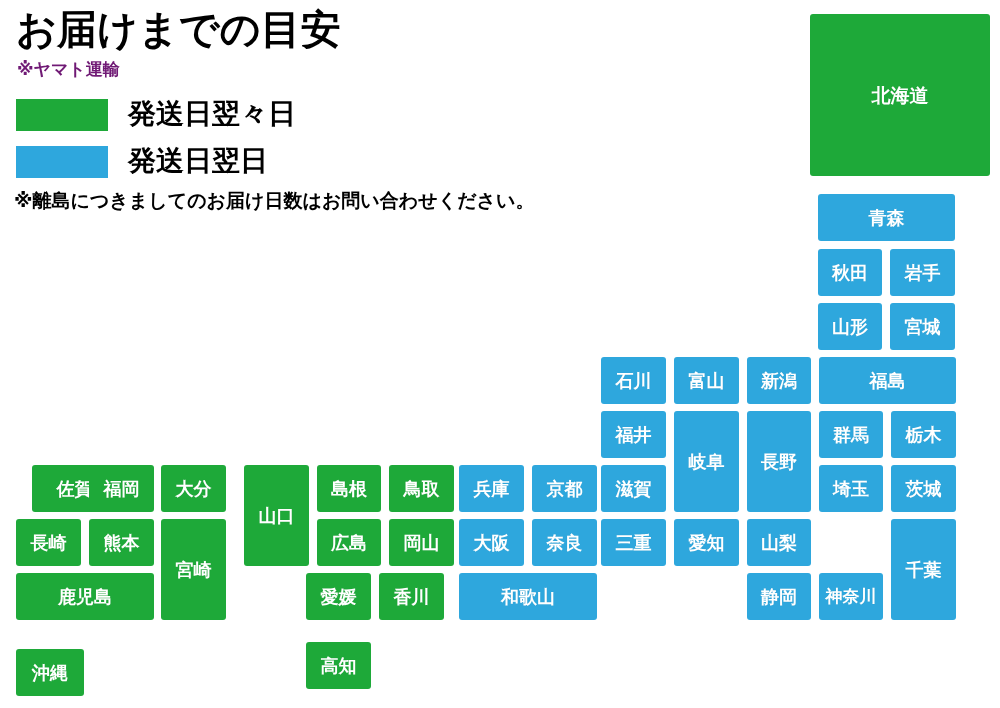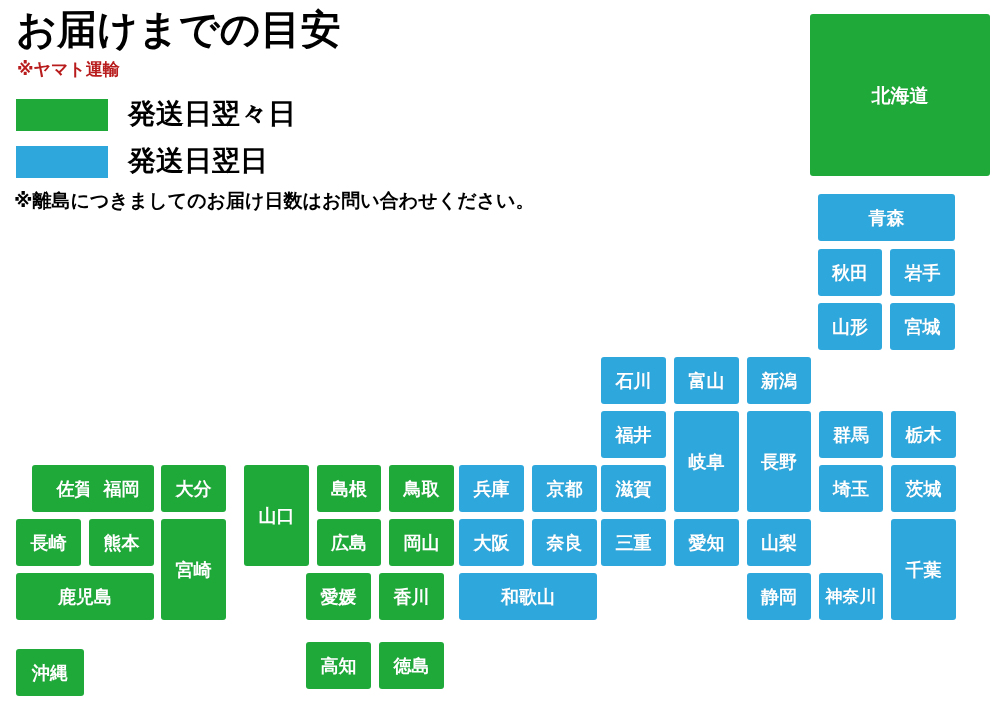--- a/index.html
+++ b/index.html
@@ -31,21 +31,21 @@
     letter-spacing: 0px;
     line-height: 1.05;
     white-space: nowrap;
   }
   #subtitle {
     position: absolute;
     left: 17px;
     top: 58px;
     font-size: 17px;
     font-weight: bold;
-    color: #b91c1c;
+    color: #701a75;
     white-space: nowrap;
   }
 
   
   .legend-row {
     position: absolute;
     left: 16px;
     height: 36px;
   }
   .legend-swatch {
@@ -153,20 +153,23 @@
       </div>
       <div class="pref c-blue" style="left: 601px; top: 357px; width: 65px; height: 47px;">
         <span class="lbl s-md">石川</span>
       </div>
       <div class="pref c-blue" style="left: 674px; top: 357px; width: 65px; height: 47px;">
         <span class="lbl s-md">富山</span>
       </div>
       <div class="pref c-blue" style="left: 747px; top: 357px; width: 64px; height: 47px;">
         <span class="lbl s-md">新潟</span>
       </div>
+      <div class="pref c-blue" style="left: 819px; top: 357px; width: 137px; height: 47px;">
+        <span class="lbl s-md">福島</span>
+      </div>
       <div class="pref c-blue" style="left: 601px; top: 411px; width: 65px; height: 47px;">
         <span class="lbl s-md">福井</span>
       </div>
       <div class="pref c-blue" style="left: 674px; top: 411px; width: 65px; height: 101px;">
         <span class="lbl s-md">岐阜</span>
       </div>
       <div class="pref c-blue" style="left: 747px; top: 411px; width: 64px; height: 101px;">
         <span class="lbl s-md">長野</span>
       </div>
       <div class="pref c-blue" style="left: 819px; top: 411px; width: 64px; height: 47px;">
@@ -234,23 +237,20 @@
       </div>
       <div class="pref c-green" style="left: 306px; top: 573px; width: 65px; height: 47px;">
         <span class="lbl s-md">愛媛</span>
       </div>
       <div class="pref c-green" style="left: 379px; top: 573px; width: 65px; height: 47px; justify-content: center;">
         <span class="lbl s-md">香川</span>
       </div>
       <div class="pref c-green" style="left: 306px; top: 642px; width: 65px; height: 47px;">
         <span class="lbl s-md">高知</span>
       </div>
-      <div class="pref c-green" style="left: 379px; top: 642px; width: 65px; height: 47px;">
-        <span class="lbl s-md">徳島</span>
-      </div>
       <div class="pref c-green" style="left: 32px; top: 465px; width: 65px; height: 47px; padding-left: 20px;">
         <span class="lbl s-md">佐賀</span>
       </div>
       <div class="pref c-green" style="left: 89px; top: 465px; width: 65px; height: 47px;">
         <span class="lbl s-md">福岡</span>
       </div>
       <div class="pref c-green" style="left: 161px; top: 465px; width: 65px; height: 47px;">
         <span class="lbl s-md">大分</span>
       </div>
       <div class="pref c-green" style="left: 16px; top: 519px; width: 65px; height: 47px;">

